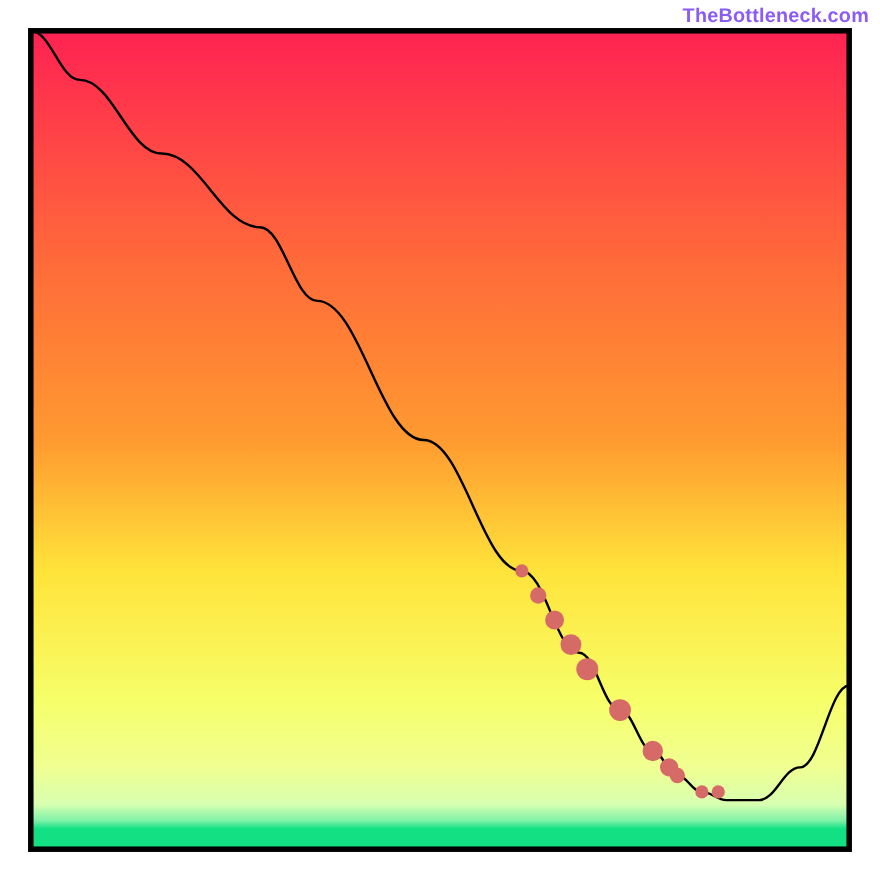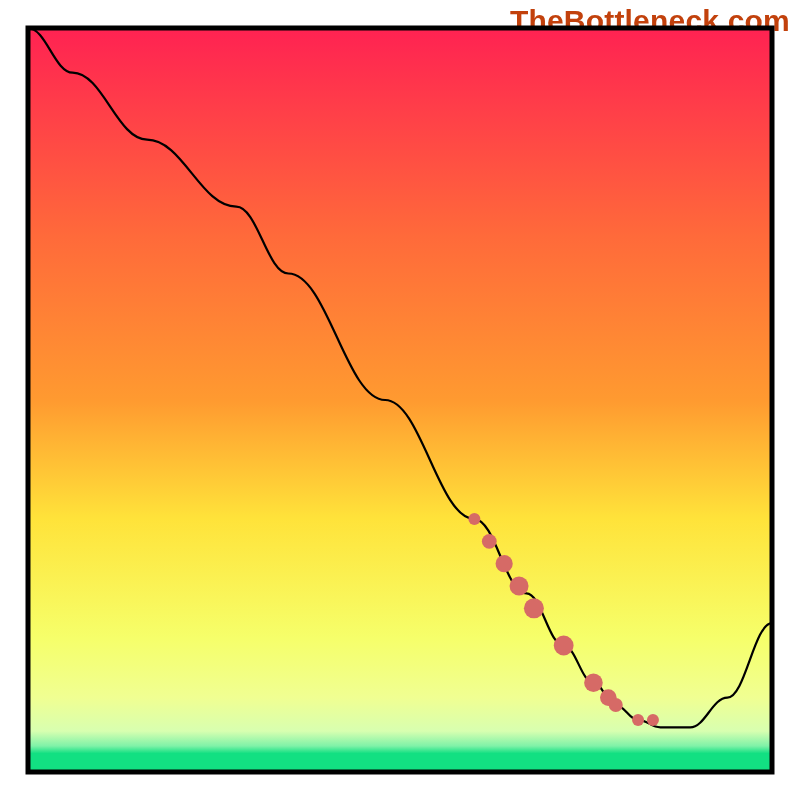--- a/index.html
+++ b/index.html
@@ -20,23 +20,23 @@
     position: absolute;
     inset: 0;
     width: 800px;
     height: 800px;
     display: block;
   }
   .watermark {
     position: absolute;
     top: 4px;
     right: 10px;
-    font-size: 30px;
+    font-size: 18px;
     font-weight: 600;
-    color: #c2410c;
+    color: #8b5cf6;
     letter-spacing: 0.2px;
     user-select: none;
     pointer-events: none;
   }
 </style>
 </head>
 <body>
 
 <div class="stage">
   <div class="watermark">TheBottleneck.com</div>

